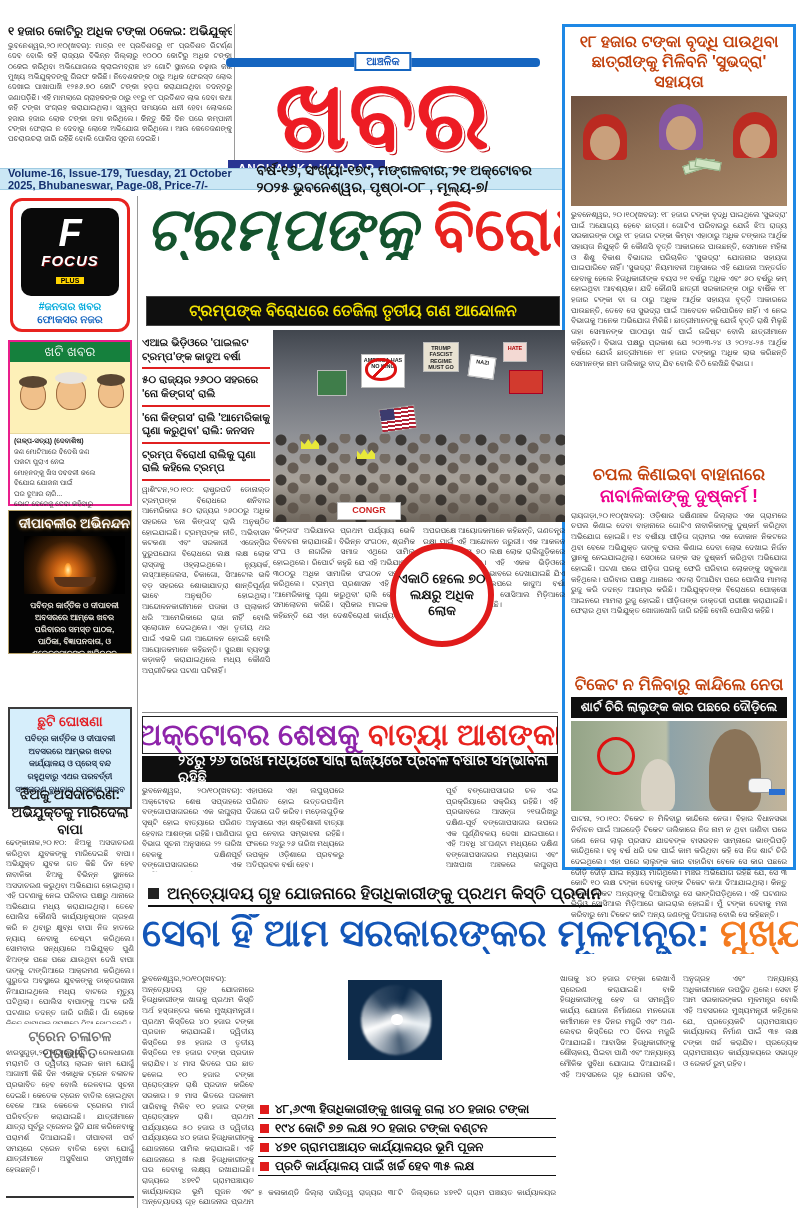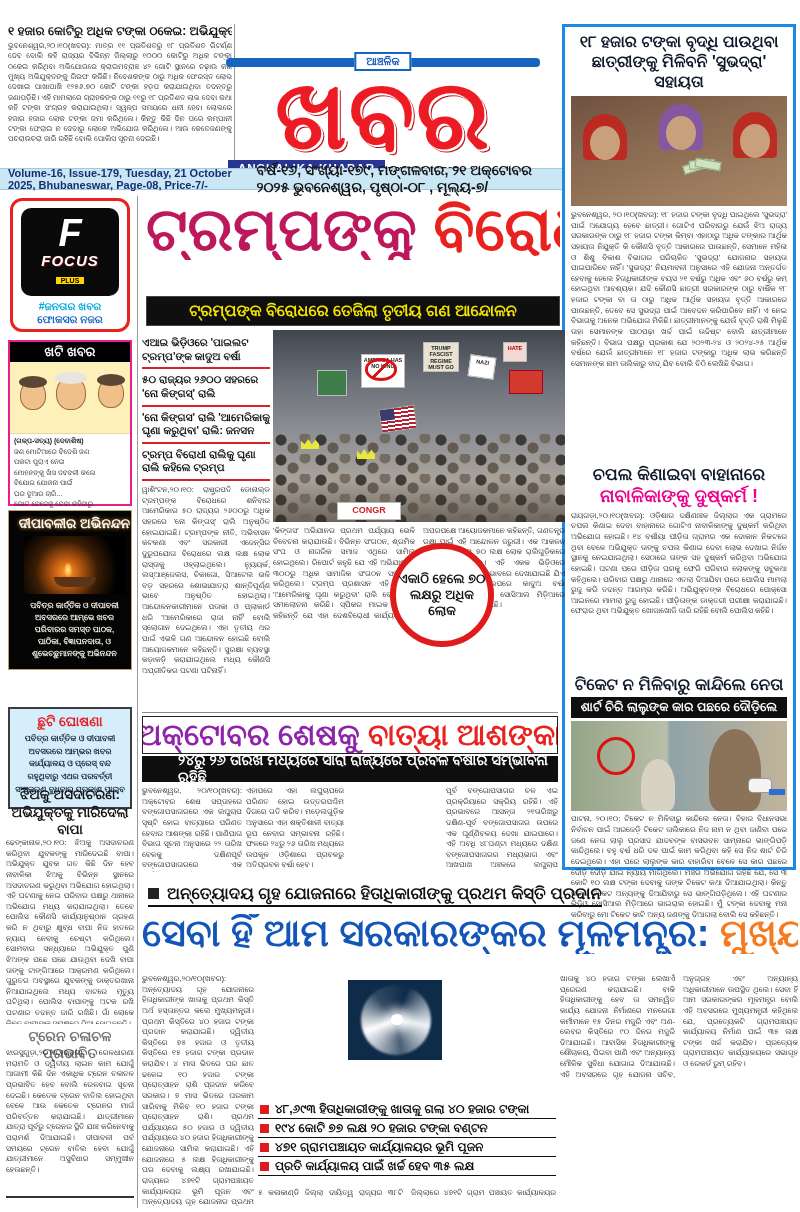--- a/index.html
+++ b/index.html
@@ -29,21 +29,21 @@
   .lead-h{font-size:60px;font-weight:900;line-height:1.0;white-space:nowrap;}
   .blackbar{background:#0f0f0f;border:1px solid #444;color:#f5e400;font-weight:bold;
             display:flex;align-items:center;justify-content:center;}
   .bullet-item{font-size:10.5px;font-weight:bold;color:#101010;line-height:1.3;padding:4px 0;}
   .red-sep{height:2px;background:#e02020;}
   .circle-callout{border:6px solid #e01b1b;border-radius:50%;background:#fff;display:flex;
                   align-items:center;justify-content:center;text-align:center;
                   font-size:13px;font-weight:bold;color:#111;line-height:1.25;z-index:6;}
   
   #right-box{border:3px solid #1e88e5;background:#fff;padding:5px 6px;}
-  .rb-head{font-size:15.5px;font-weight:bold;color:#0f172a;text-align:center;line-height:1.25;}
+  .rb-head{font-size:15.5px;font-weight:bold;color:#c2410c;text-align:center;line-height:1.25;}
   .pink{color:#ec008c;}
   .rb-bar{background:#0f0f0f;color:#fff;font-weight:bold;font-size:12.5px;text-align:center;
           padding:3px 0;margin:3px 0;}
   
   .cy-headbox{border:1.5px solid #222;background:#fff;display:flex;align-items:center;
               justify-content:center;white-space:nowrap;overflow:hidden;}
   .cy-head{font-size:30px;font-weight:900;}
   .cy-bar{background:#0f0f0f;color:#fff;font-weight:bold;font-size:14.5px;display:flex;
           align-items:center;justify-content:center;overflow:hidden;}
   
@@ -60,21 +60,21 @@
   .focus-logo{width:98px;height:88px;background:#0a0a0a;border-radius:10px;margin:2px auto 4px;
               position:relative;color:#fff;overflow:hidden;}
   .focus-f{font-size:38px;font-weight:900;font-style:italic;line-height:1;margin-top:6px;}
   .focus-word{font-size:15px;font-weight:900;font-style:italic;letter-spacing:1px;
               text-shadow:1px 1px 0 #7a0c0c;}
   .focus-plus{display:inline-block;background:#ffd400;color:#000;font-size:7px;font-weight:bold;
               padding:0 5px;margin-top:1px;}
   .focus-tag1{color:#00aadc;font-weight:bold;font-size:10.5px;margin-top:3px;}
   .focus-tag2{color:#1565c0;font-weight:bold;font-size:10.5px;}
   #khati-box{border:2px solid #e91e8c;background:#fff;}
-  .khati-head{background:#000000;color:#fff;font-weight:bold;font-size:13px;text-align:center;padding:2px 0;}
+  .khati-head{background:#15803d;color:#fff;font-weight:normal;font-size:13px;text-align:center;padding:2px 0;}
   .cartoon{height:72px;background:#fdf0b8;position:relative;overflow:hidden;border-bottom:1px solid #e9d9a0;}
   .face{position:absolute;width:26px;height:30px;background:#f0c08a;border-radius:50% 50% 45% 45%;
         border:1px solid #9c6b3f;}
   .hair{position:absolute;left:-2px;top:-5px;width:28px;height:12px;background:#5a4632;border-radius:50%;}
   .khati-line{font-size:7px;color:#222;line-height:1.5;padding:0 4px;}
   #diwali-box{background:#040404;border:1px solid #b9a26a;color:#fff;text-align:center;overflow:hidden;}
   .diwali-title{font-size:13.5px;font-weight:900;color:#fff;text-shadow:0 0 4px #e8a23a;padding-top:5px;line-height:1.2;}
   .lamp{position:relative;height:58px;margin:4px 6px;
         background:radial-gradient(circle at 42% 62%, #ff9d2e 0%, #c45e12 18%, #3a1d05 45%, #000 75%),
                    radial-gradient(circle at 72% 55%, rgba(255,170,60,.8) 0%, rgba(0,0,0,0) 30%);}
@@ -169,21 +169,21 @@
       <div class="t-circle" style="left:26px;top:16px;width:38px;height:38px;"></div>
       <div class="t-man" style="left:70px;top:38px;width:34px;height:52px;background:#d8d2c4;"></div>
       <div class="t-man" style="left:138px;top:8px;width:52px;height:82px;background:#8a7358;"></div>
       <div class="t-mic" style="left:178px;top:58px;width:22px;height:13px;"></div>
       <div class="t-micstem" style="left:198px;top:68px;width:16px;height:6px;"></div>
     </div>
     <div class="j" style="height:172px;margin-top:3px;">ପାଟନା, ୨୦।୧୦: ଟିକେଟ ନ ମିଳିବାରୁ କାନ୍ଦିଲେ ନେତା। ବିହାର ବିଧାନସଭା ନିର୍ବାଚନ ପାଇଁ ଆରଜେଡ଼ି ଟିକେଟ ତାଲିକାରେ ନିଜ ନାମ ନ ଥିବା ଜାଣିବା ପରେ ଜଣେ ନେତା ଲାଲୁ ପ୍ରସାଦ ଯାଦବଙ୍କ ବାସଭବନ ସାମ୍ନାରେ ଭାଙ୍ଗିପଡ଼ି କାନ୍ଦିଥିଲେ। ବହୁ ବର୍ଷ ଧରି ଦଳ ପାଇଁ କାମ କରିଥିବା କହି ସେ ନିଜ ଶାର୍ଟ ଚିରି ଦେଇଥିଲେ। ଏହା ପରେ ଲାଲୁଙ୍କ କାର ବାହାରିବା ବେଳେ ସେ କାର ପଛରେ ଦୌଡ଼ି ଦୌଡ଼ି ଯାଇ ନ୍ୟାୟ ମାଗିଥିଲେ। ମଞ୍ଚର ଅଭିଯୋଗ ରହିଛି ଯେ, ସେ ୩ କୋଟି ୧୦ ଲକ୍ଷ ଟଙ୍କା ଦେବାକୁ ତାଙ୍କ ଟିକେଟ କଥା ଦିଆଯାଇଥିଲା। କିନ୍ତୁ ତାଙ୍କ ଟିକେଟ ଅନ୍ୟଙ୍କୁ ଦିଆଯିବାରୁ ସେ ଭାଙ୍ଗିପଡ଼ିଥିଲେ। ଏହି ଘଟଣାର ଭିଡ଼ିଓ ସୋସିଆଲ ମିଡ଼ିଆରେ ଭାଇରାଲ ହୋଇଛି। ମୁଁ ଟଙ୍କା ଦେବାକୁ ମନା କରିବାରୁ ମୋ ଟିକେଟ କାଟି ଅନ୍ୟ ଜଣଙ୍କୁ ଦିଆଗଲା ବୋଲି ସେ କହିଛନ୍ତି।</div>
   </div>
 
   <div class="abs lead-h" style="left:146px;top:200px;width:414px;text-align:center;overflow:hidden;">
-    <span style="color:#be185d;">ଟ୍ରମ୍ପଙ୍କୁ</span>
+    <span style="color:#14532d;font-style:italic;">ଟ୍ରମ୍ପଙ୍କୁ</span>
     <span style="color:#e8231f;">ବିରୋଧ</span>
   </div>
   <div class="abs blackbar" style="left:146px;top:296px;width:414px;height:30px;font-size:16px;">
     <span>ଟ୍ରମ୍ପଙ୍କ ବିରୋଧରେ ତେଜିଲା ତୃତୀୟ ଗଣ ଆନ୍ଦୋଳନ</span>
   </div>
 
   <div class="abs" style="left:142px;top:332px;width:128px;height:380px;overflow:hidden;">
     <div class="bullet-item">ଏଆଇ ଭିଡ଼ିଓରେ 'ପାଇଲଟ ଟ୍ରମ୍ପ'ଙ୍କ କାଦୁଅ ବର୍ଷା</div>
     <div class="red-sep"></div>
     <div class="bullet-item">୫୦ ରାଜ୍ୟର ୨୬୦୦ ସହରରେ 'ନୋ କିଙ୍ଗସ୍' ରାଲି</div>
@@ -297,21 +297,21 @@
       <div class="khati-line">ପକଟା ପୁରାଏ ନେଇ</div>
       <div class="khati-line">ମୋହନଙ୍କୁ ଖିସ ଦବଦଳୀ କଲେ</div>
       <div class="khati-line">ବିଯୋଗ ଯୋଜନା ପାଇଁ</div>
       <div class="khati-line">ଘର ଦୁଆର ଚାରି...</div>
       <div class="khati-line">ଭୋଟ ବେଳେକୁ ଦେବା କହିବାରୁ</div>
       <div class="khati-line">ଲୋକ କିଛି ପାଏଁ ପାଏଁ</div>
       <div class="khati-line">ଦେଖୁ ତା ତେବେ ଭରସା ।</div>
     </div>
   </div>
 
-  <div id="diwali-box" class="abs" style="left:8px;top:510px;width:124px;height:160px;padding-left:9px;">
+  <div id="diwali-box" class="abs" style="left:8px;top:510px;width:124px;height:144px;padding-left:9px;">
     <div class="diwali-title">ଦୀପାବଳୀର ଅଭିନନ୍ଦନ</div>
     <div class="lamp">
         <div class="diya"></div>
         <div class="flame"></div>
       </div>
     <div class="diwali-text">ପବିତ୍ର କାର୍ତ୍ତିକ ଓ ଦୀପାବଳୀ ଅବସରରେ ଆମ୍ଭେ ଖବର ପରିବାରର ସମସ୍ତ ପାଠକ, ପାଠିକା, ବିଜ୍ଞାପନଦାତା, ଓ ଶୁଭେଚ୍ଛୁମାନଙ୍କୁ ଅଭିନନ୍ଦନ</div>
   </div>
 
   <div id="chhuti-box" class="abs" style="left:8px;top:676px;width:124px;height:102px;margin-top:31px;">
     <div class="chhuti-title">ଛୁଟି ଘୋଷଣା</div>

